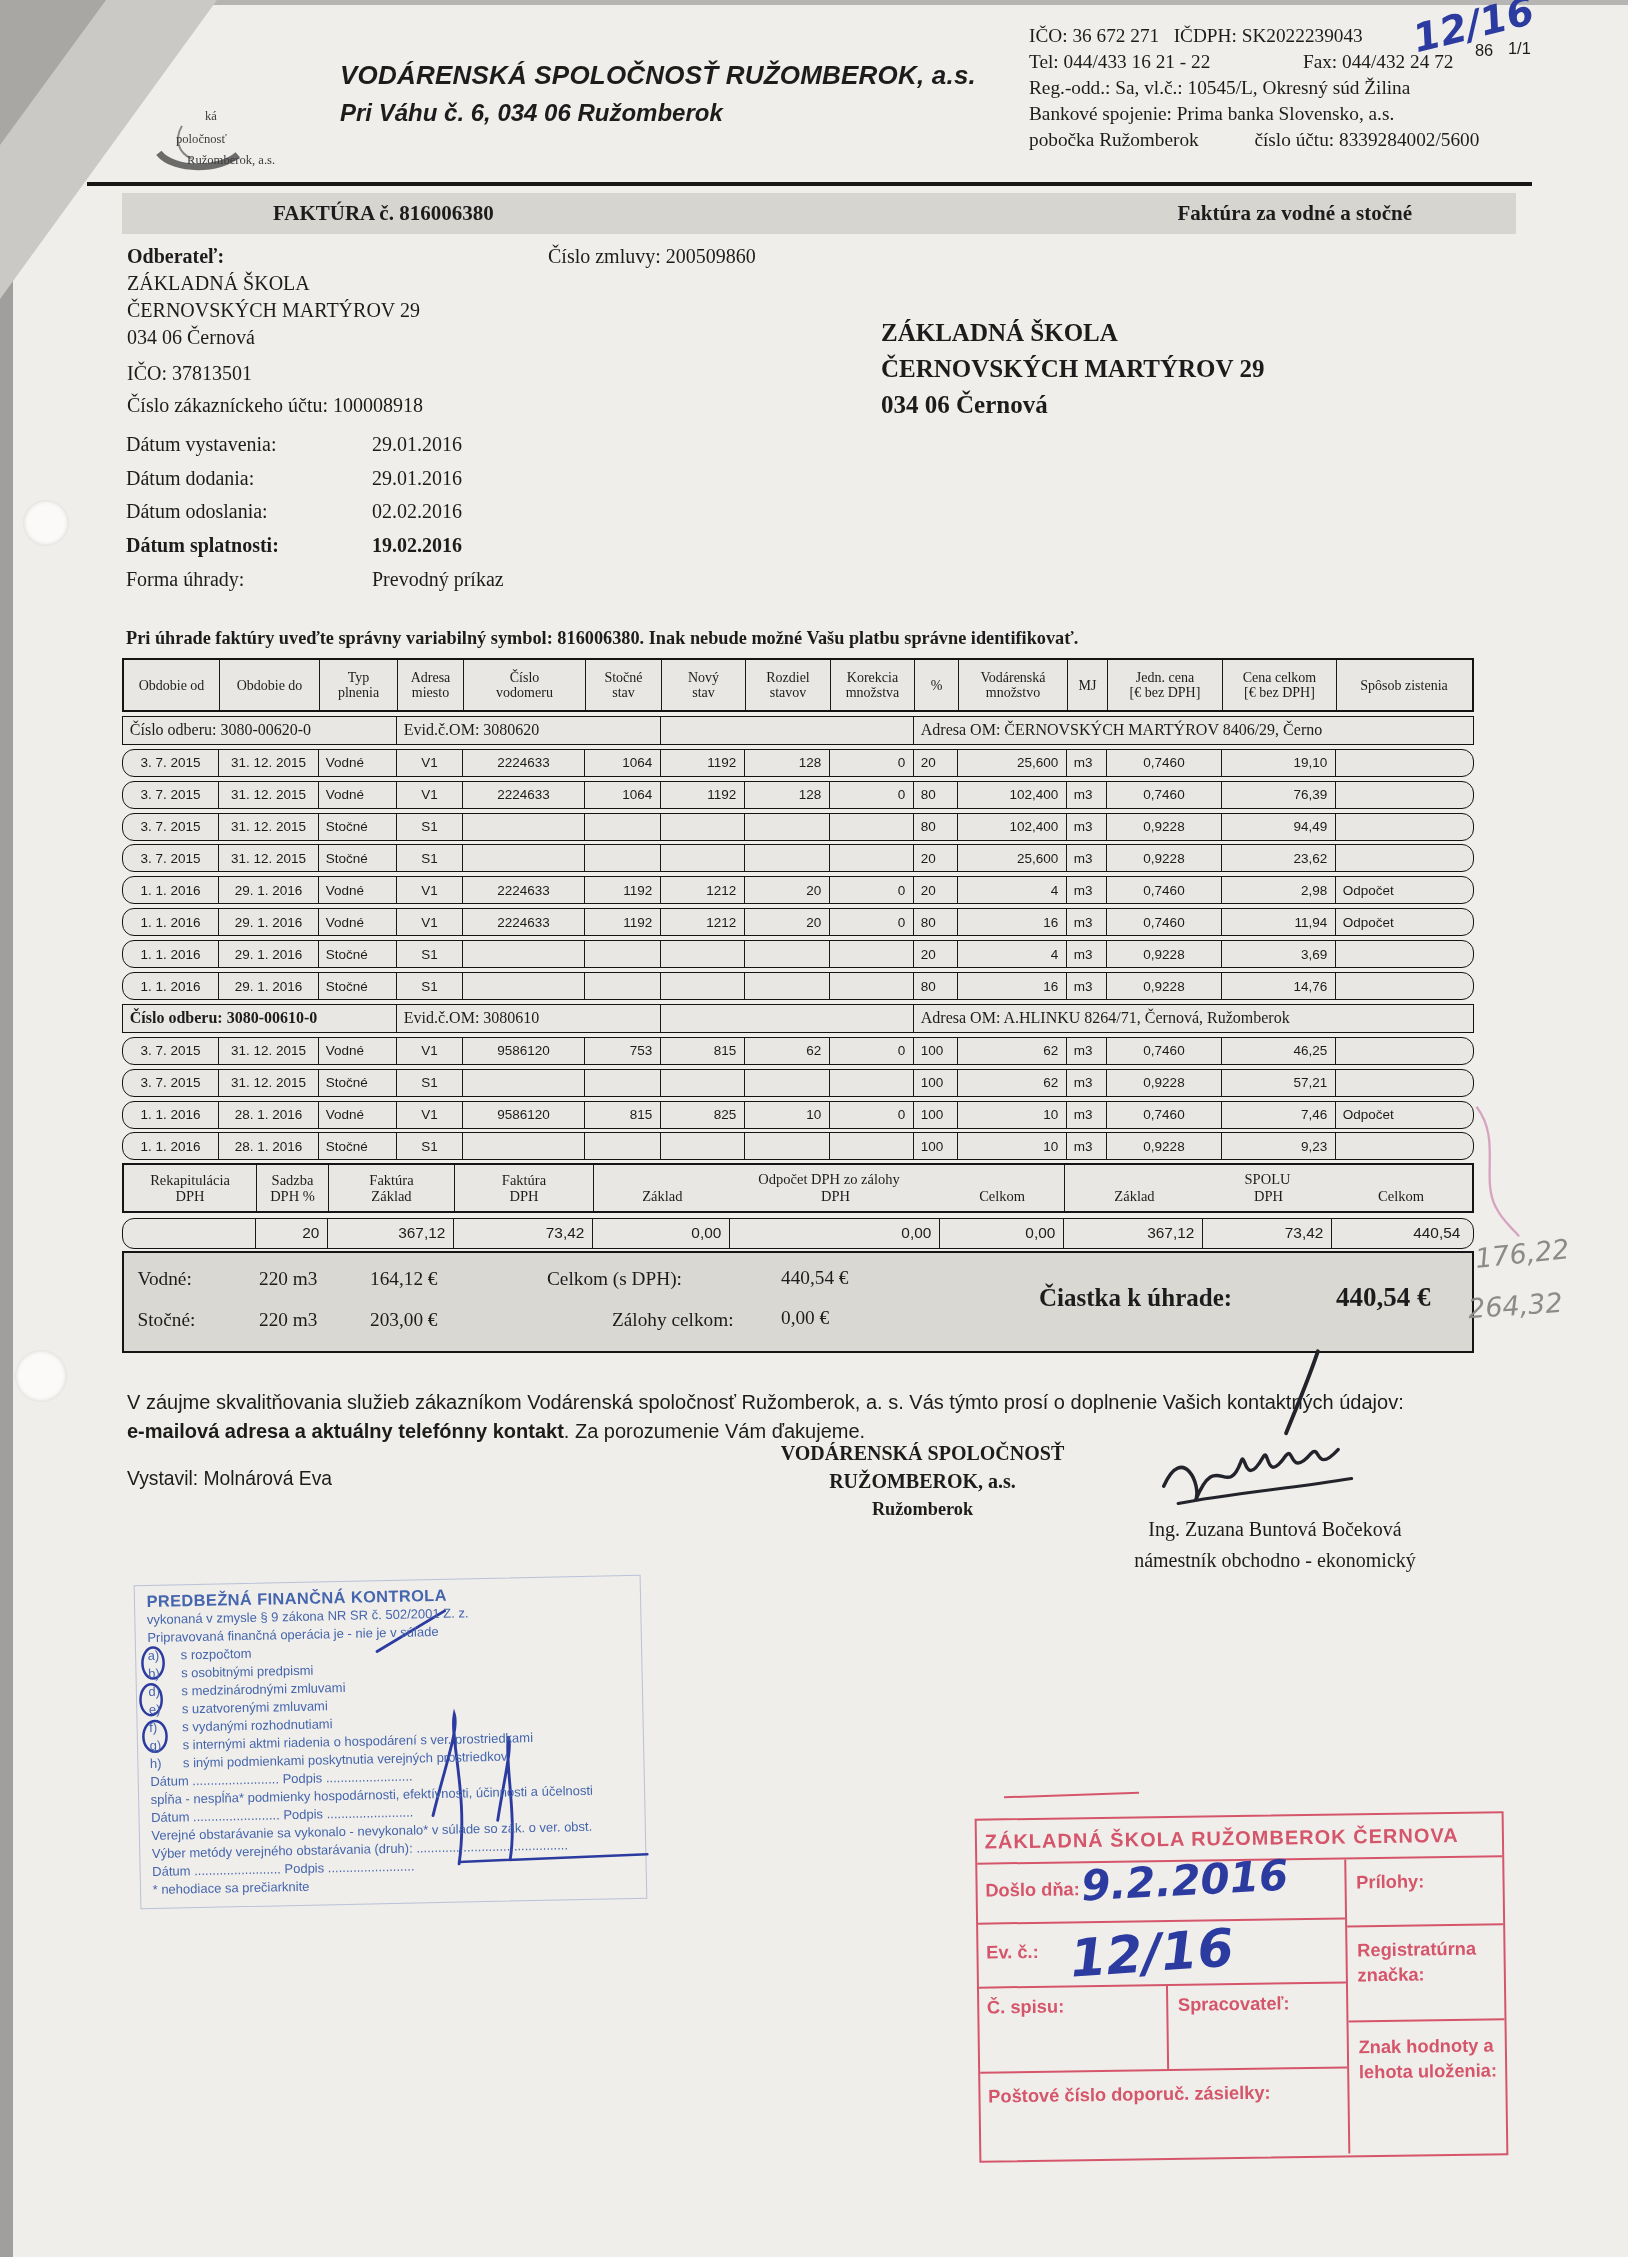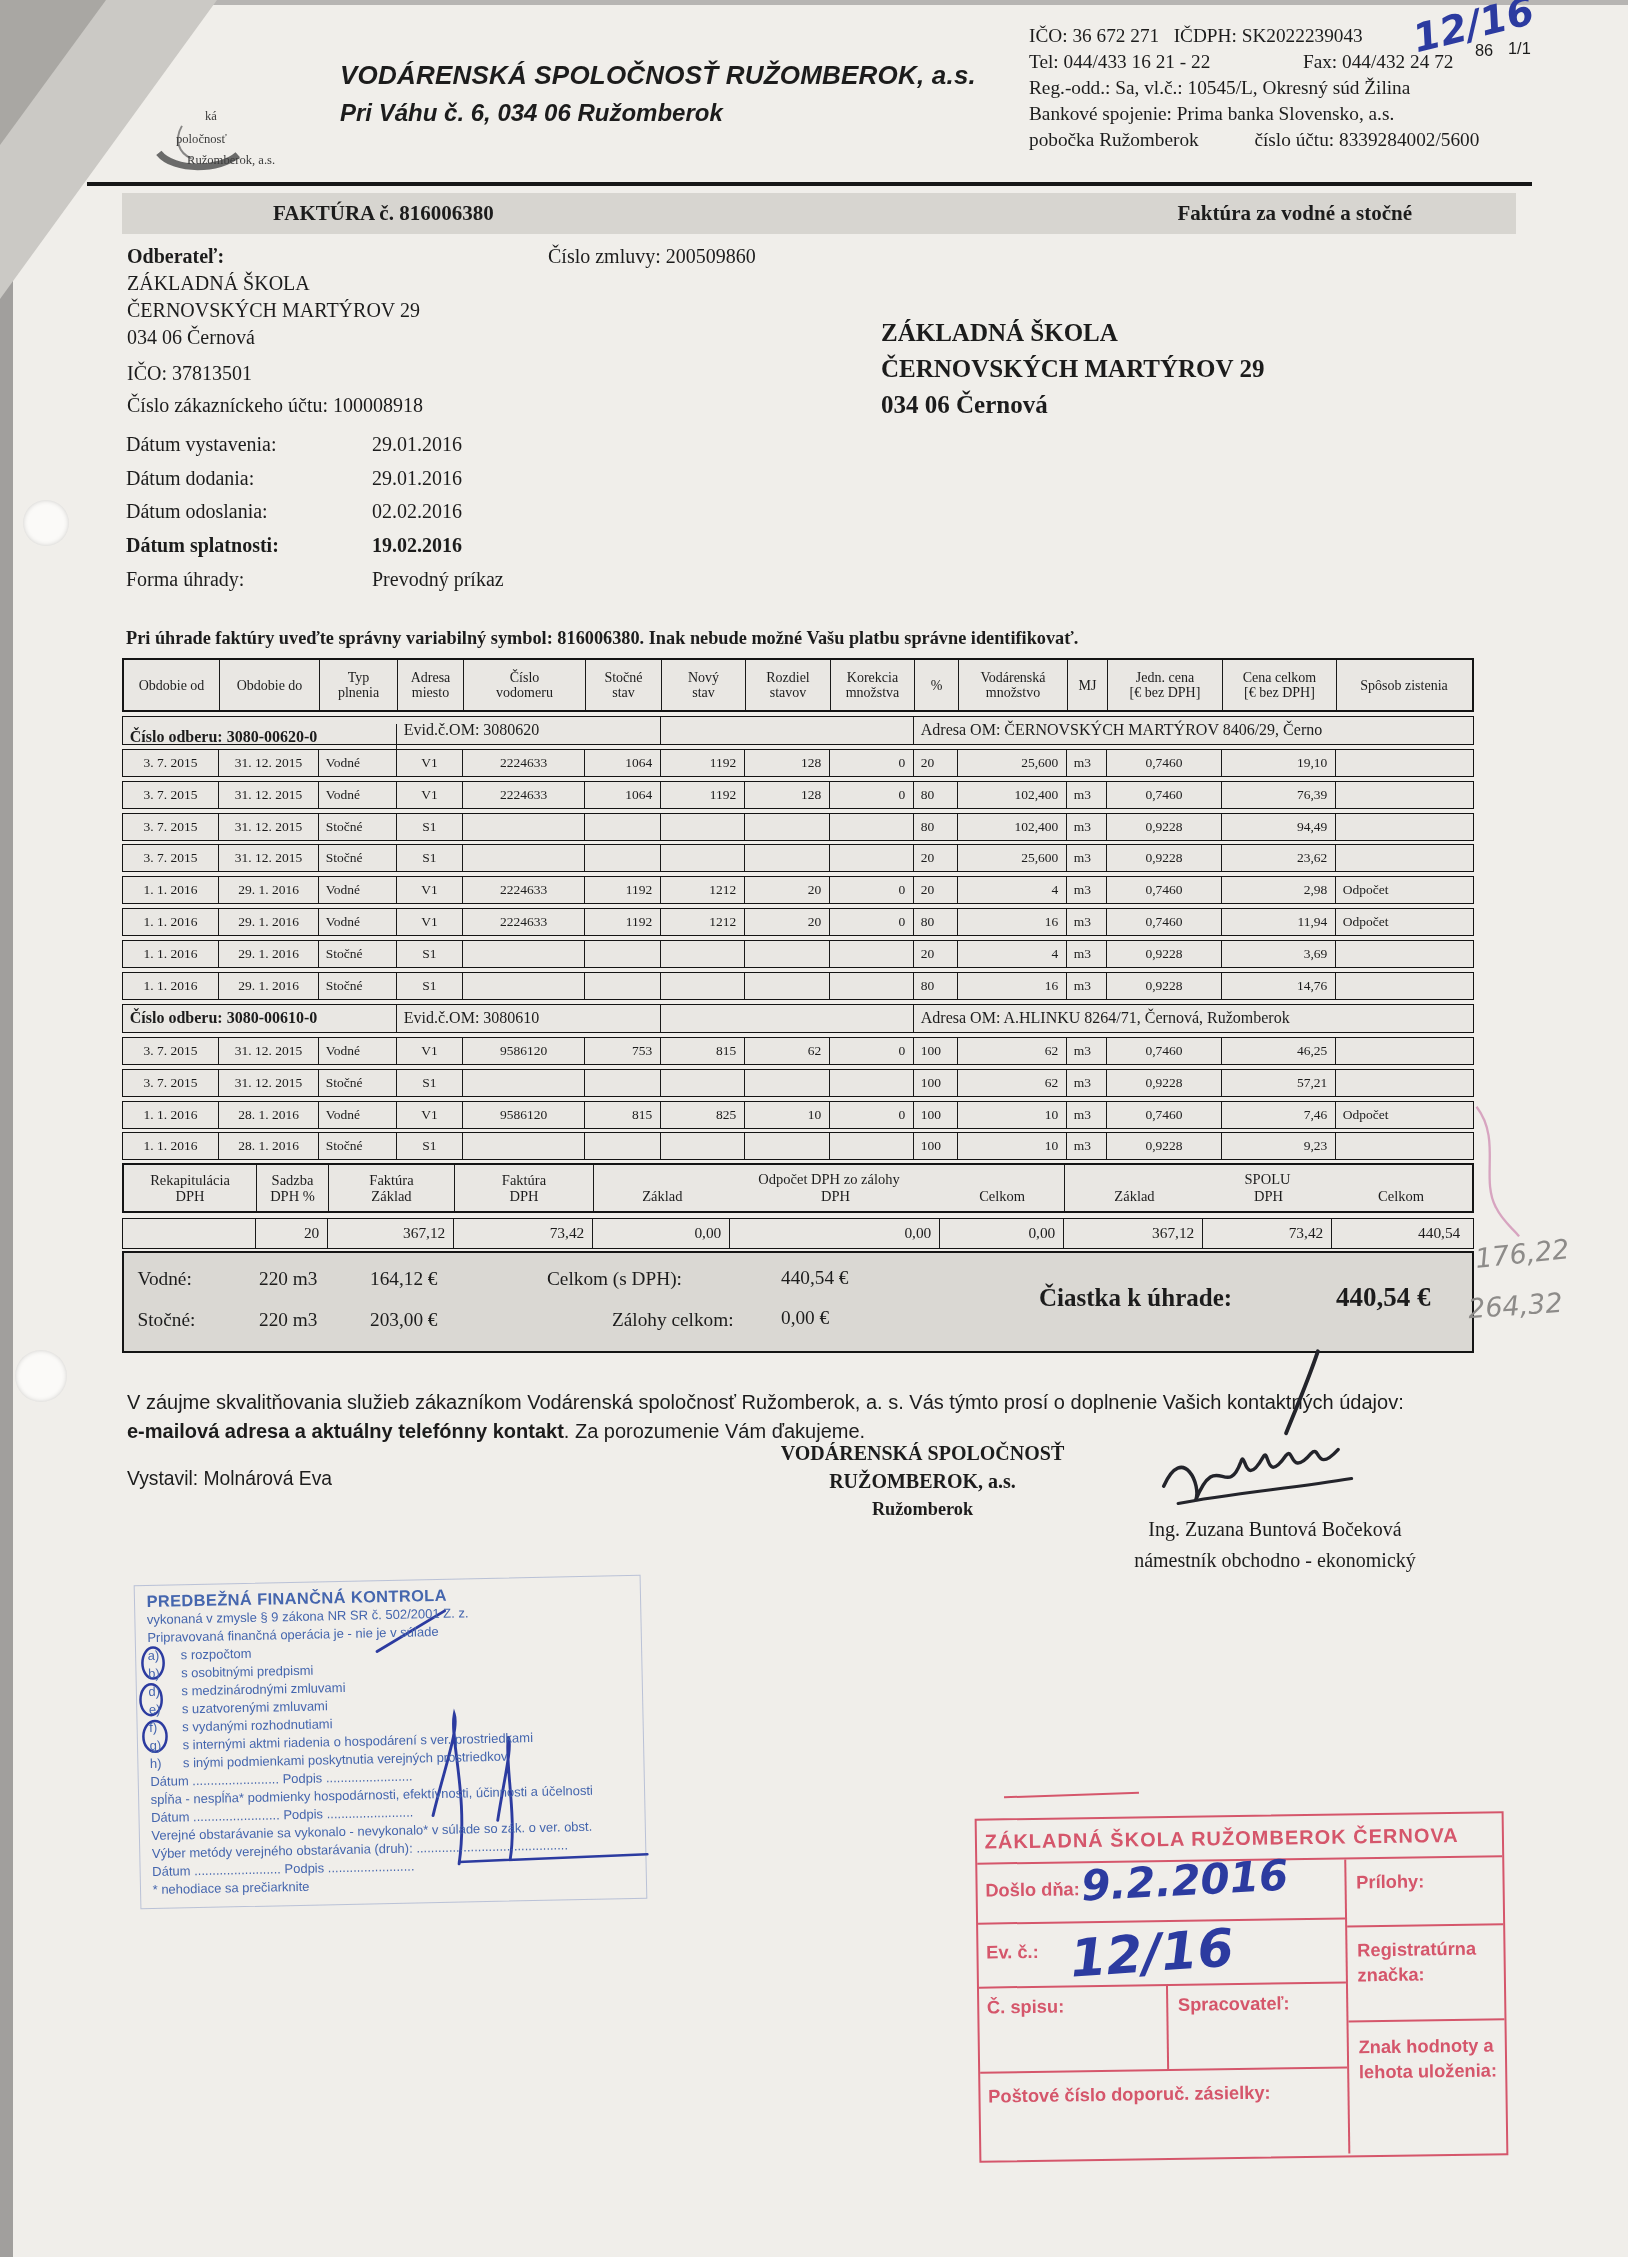--- a/index.html
+++ b/index.html
@@ -29,21 +29,21 @@
   .dates-row{position:absolute;font-size:20px;}
   .bold{font-weight:bold;}
   
   .tbl{position:absolute;left:122px;width:1352px;}
   .trow{display:flex;border:1.9px solid #141414;background:#e9e7e3;margin-bottom:3.9px;box-sizing:border-box;}
   .thead{height:54px;border-width:2.4px;}
   .thead .tc{font-family:"Liberation Serif",serif;font-size:14px;line-height:15px;
              display:flex;align-items:center;justify-content:center;text-align:center;white-space:pre-line;}
   .tsec{height:29px;font-size:16px;}
   .tsec .tc{display:flex;align-items:center;}
-  .tdata{height:28px;font-family:Liberation Serif, serif;font-size:13.5px;}
+  .tdata{height:28px;font-family:Liberation Sans, sans-serif;font-size:13.5px;border-radius:12px;}
   .tdata .tc{display:flex;align-items:center;}
   .tc{box-sizing:border-box;border-right:1.7px solid #1a1a1a;height:100%;overflow:hidden;}
   .tc:last-child{border-right:none;}
   
   .rhead{display:flex;border:2.4px solid #141414;background:#e9e7e3;height:50px;box-sizing:border-box;
          font-size:14.5px;}
   .rcell{box-sizing:border-box;border-right:1.7px solid #1a1a1a;display:flex;flex-direction:column;
          align-items:center;justify-content:center;text-align:center;line-height:16.4px;}
   .rgroup{box-sizing:border-box;display:flex;flex-direction:column;justify-content:center;}
   .rgroup .gtop{text-align:center;}
@@ -191,21 +191,21 @@
         <div class="tc" style="width: 109px; justify-content: center; padding: 0px;">Vodárenská
 množstvo</div>
         <div class="tc" style="width: 40px; justify-content: center; padding: 0px;">MJ</div>
         <div class="tc" style="width: 115px; justify-content: center; padding: 0px;">Jedn. cena
 [€ bez DPH]</div>
         <div class="tc" style="width: 114px; justify-content: center; padding: 0px;">Cena celkom
 [€ bez DPH]</div>
         <div class="tc" style="width: 134px; justify-content: center; padding: 0px;">Spôsob zistenia</div>
       </div>
       <div class="trow tsec">
-        <div class="tc" style="width: 274px; justify-content: flex-start; padding: 0px 0px 0px 6.8px; font-weight: bold; margin-top: 7px;">Číslo odberu: 3080-00620-0</div>
+        <div class="tc" style="width: 274px; justify-content: flex-start; padding: 0px 0px 0px 6.8px; font-weight: normal;">Číslo odberu: 3080-00620-0</div>
         <div class="tc" style="width: 264px; justify-content: flex-start; padding: 0px 0px 0px 6.8px;">Evid.č.OM: 3080620</div>
         <div class="tc" style="width: 253px; justify-content: flex-start; padding: 0px 0px 0px 6.8px;"></div>
         <div class="tc" style="width: 556px; justify-content: flex-start; padding: 0px 0px 0px 6.8px;">Adresa OM: ČERNOVSKÝCH MARTÝROV 8406/29, Černo</div>
       </div>
       <div class="trow tdata">
         <div class="tc" style="width: 96px; justify-content: center; padding: 0px;">3. 7. 2015</div>
         <div class="tc" style="width: 100px; justify-content: center; padding: 0px;">31. 12. 2015</div>
         <div class="tc" style="width: 78px; justify-content: flex-start; padding: 0px 0px 0px 6.8px;">Vodné</div>
         <div class="tc" style="width: 66px; justify-content: center; padding: 0px;">V1</div>
         <div class="tc" style="width: 122px; justify-content: center; padding: 0px;">2224633</div>

